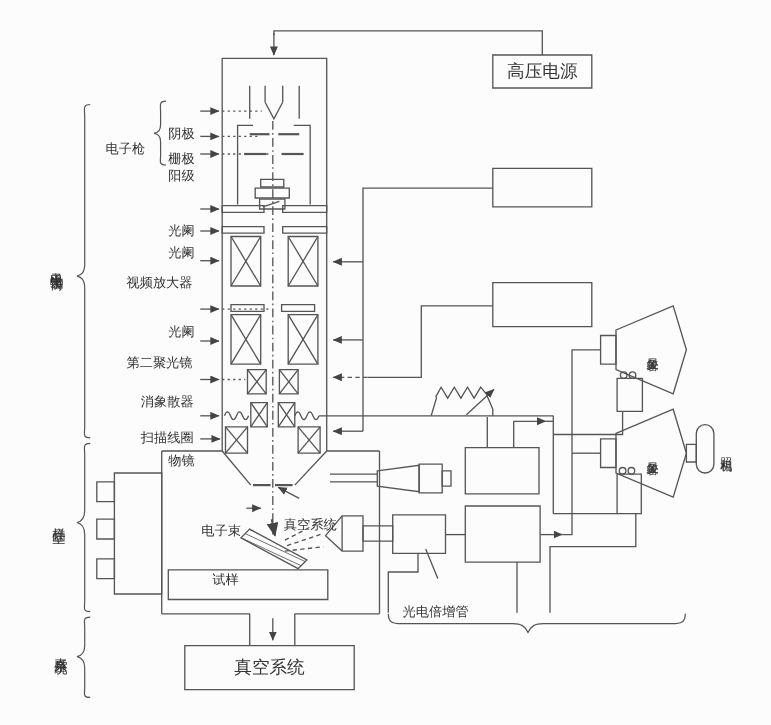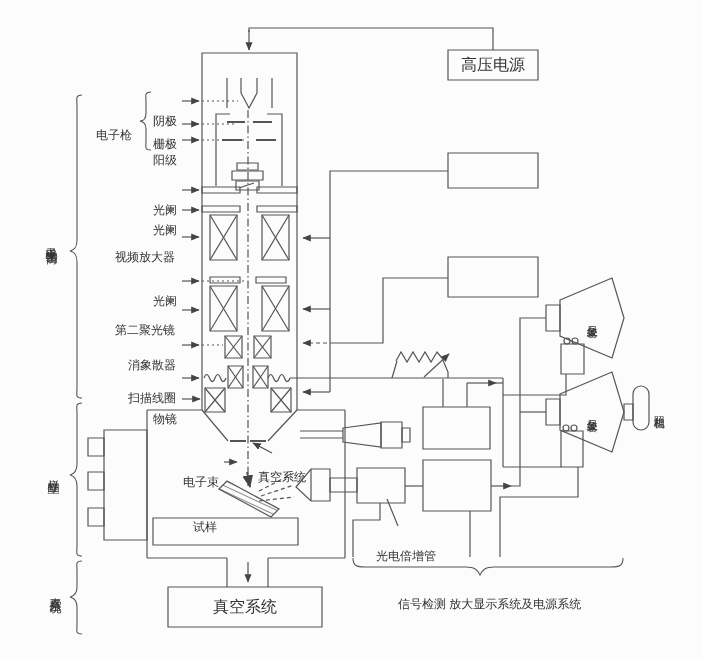--- a/index.html
+++ b/index.html
@@ -267,22 +267,21 @@
 <div class="lbl" style="left:153px;top:203px">光阑</div>
 <div class="lbl" style="left:115px;top:230px">视频放大器</div>
 <div class="lbl" style="left:153px;top:274px">光阑</div>
 <div class="lbl" style="left:115px;top:303px">第二聚光镜</div>
 <div class="lbl" style="left:128px;top:338px">消象散器</div>
 <div class="lbl" style="left:128px;top:371px">扫描线圈</div>
 <div class="lbl" style="left:153px;top:392px">物镜</div>
 <div class="lbl" style="left:183px;top:455px">电子束</div>
 <div class="lbl" style="left:258px;top:450px">真空系统</div>
 <div class="lbl" style="left:193px;top:500px">试样</div>
-<div class="lbl" style="left:376px;top:529px">光电倍增管</div>
-<div class="lbl" style="left:398px;top:577px">信号检测 放大显示系统及电源系统</div>
+<div class="lbl" style="left:366px;top:529px">光电倍增管</div>
 
 <div class="lbl vert" style="left:44px;top:218px">电子光学镜筒</div>
 <div class="lbl vert" style="left:46px;top:450px">样品室</div>
 <div class="lbl vert" style="left:48px;top:568px">真空系统</div>
 
 <div class="lbl vert small" style="left:585px;top:297px">显象管</div>
 <div class="lbl vert small" style="left:585px;top:391px">显象管</div>
 <div class="lbl vert small" style="left:652px;top:387px">照相机</div>
 
 <div class="boxlbl" style="left:448px;top:50px;width:90px;height:30px">高压电源</div>

